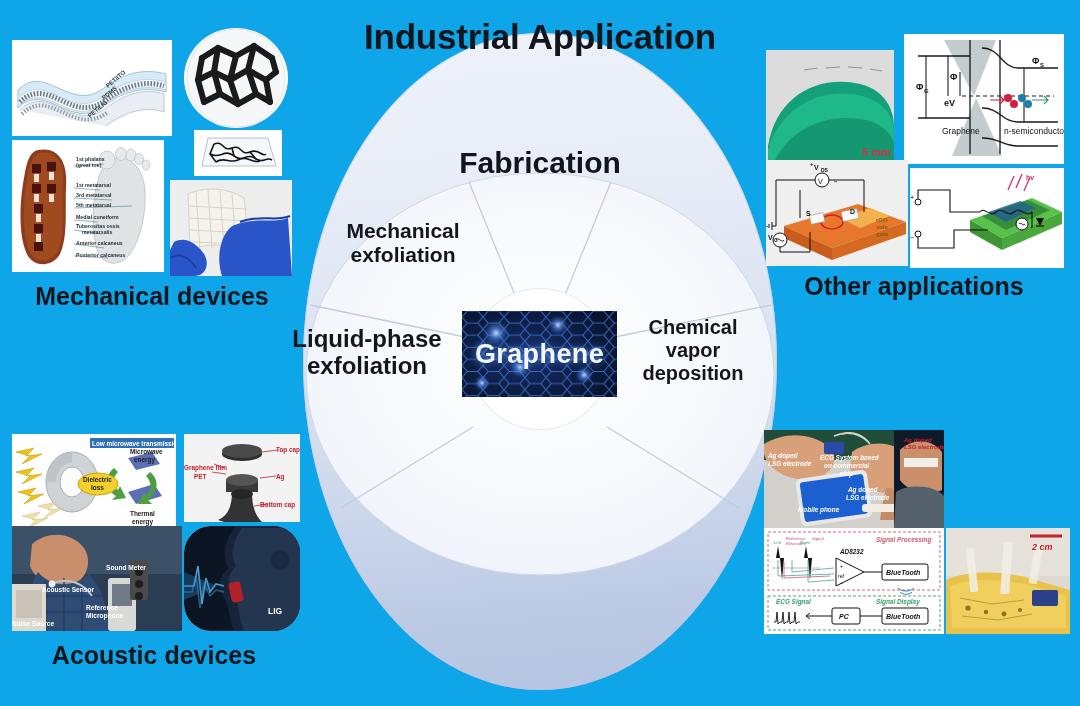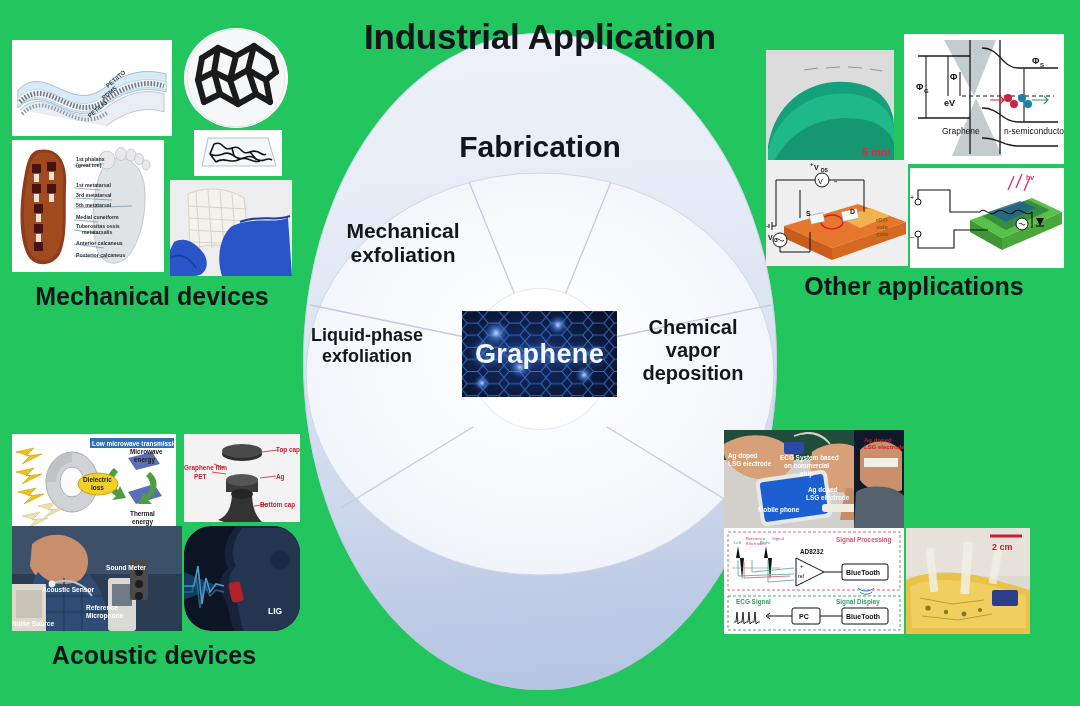--- a/index.html
+++ b/index.html
@@ -1,21 +1,21 @@
 <!DOCTYPE html>
 <html><head>
 <meta charset="utf-8">
 <style>
   html,body{margin:0;padding:0;background:#ffffff;}
   body{font-family:"Liberation Sans","DejaVu Sans",sans-serif;}
 
   #figure{
     position:relative;
     width:1080px;height:706px;
-    background:#22c55e;
+    background:#0ea5e9;
     overflow:hidden;
   }
 
   
   .outer-circle{
     position:absolute;
     left:303px; top:33px;
     width:474px; height:657px;
     border-radius:50%;
     background:linear-gradient(175deg,#eef1f8 0%,#e8edf7 22%,#dde4f2 45%,#cdd8ec 68%,#bccae4 86%,#b4c4e1 100%);
@@ -30,21 +30,21 @@
     font-weight:bold;
     color:#11161c;
     letter-spacing:-.2px;
     z-index:30;
     white-space:nowrap;
   }
 
   
   .wheel-title{
     position:absolute;
-    left:303px; top:130px;
+    left:303px; top:146px;
     width:474px;
     text-align:center;
     font-size:30px;
     font-weight:bold;
     color:#11161c;
     z-index:30;
   }
   .wheel{
     position:absolute;
     left:305px; top:172px;
@@ -58,21 +58,21 @@
     position:absolute;
     z-index:20;
     text-align:center;
     font-weight:bold;
     color:#12171d;
     line-height:1.14;
     pointer-events:none;
   }
   .seg-mech   {left:313px; top:219px; width:180px; font-size:21px;}
   .seg-redox  {left:588px; top:219px; width:140px; font-size:21px;}
-  .seg-liquid {left:272px; top:325px; width:190px; font-size:18px;}
+  .seg-liquid {left:272px; top:325px; width:190px; font-size:24px;}
   .seg-cvd    {left:613px; top:316px; width:160px; font-size:20px;}
   .seg-mol    {left:348px; top:428px; width:390px; font-size:21px; line-height:1.2;}
   .seg-mol .dots{font-size:19px; letter-spacing:2px;}
 
   
   .center-disc{
     position:absolute;
     left:470px; top:289px;
     width:140px; height:140px;
     border-radius:50%;
@@ -119,21 +119,21 @@
   
   #panel-mechanical{left:8px;  top:18px;  width:288px; height:258px;}
   #cap-mechanical {left:8px;  top:282px; width:288px;}
   
   #panel-other    {left:758px;top:22px;  width:312px; height:250px;}
   #cap-other      {left:758px;top:272px; width:312px;}
   
   #panel-acoustic {left:6px;  top:430px; width:296px; height:205px;}
   #cap-acoustic   {left:6px;  top:641px; width:296px;}
   
-  #panel-physio   {left:720px;top:428px; width:310px; height:207px;}
+  #panel-physio   {left:760px;top:428px; width:310px; height:207px;font-style:italic;}
   #cap-physio     {left:740px;top:641px; width:340px;}
 </style>
 </head>
 <body>
 
 <div id="figure">
 
   <div class="outer-circle"></div>
   <div class="outer-title">Industrial Application</div>
   <div class="wheel-title">Fabrication</div>

